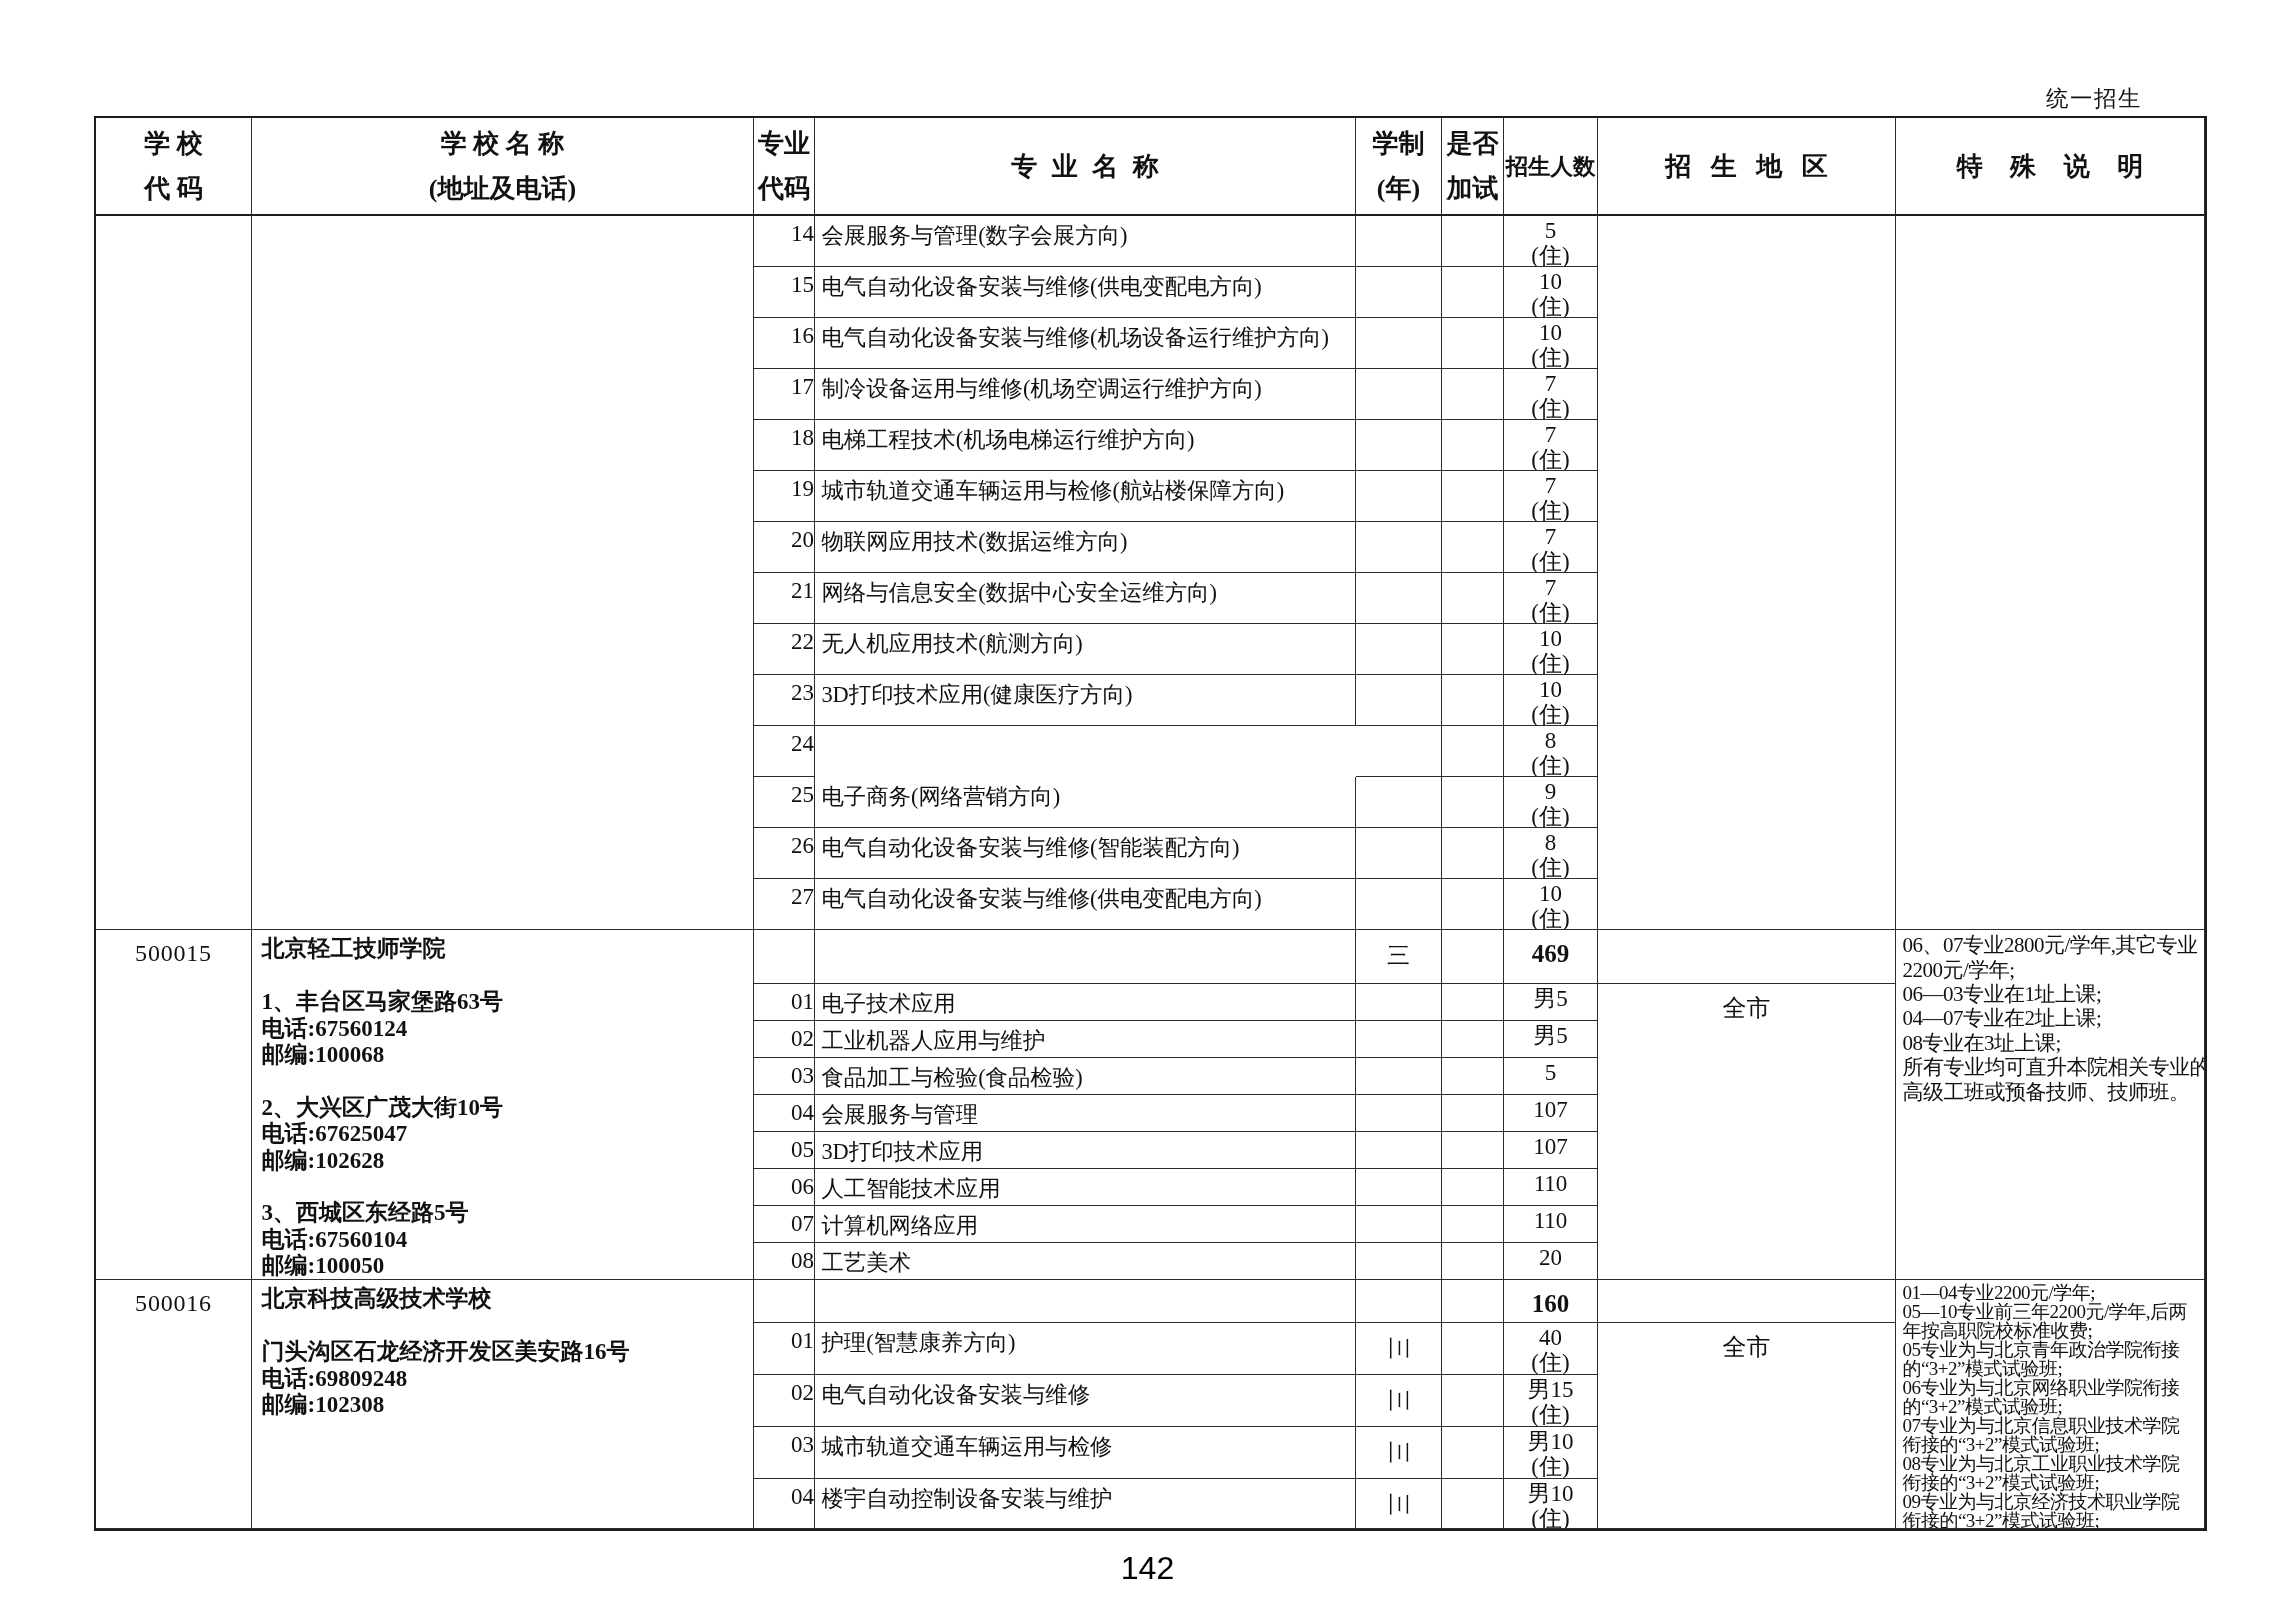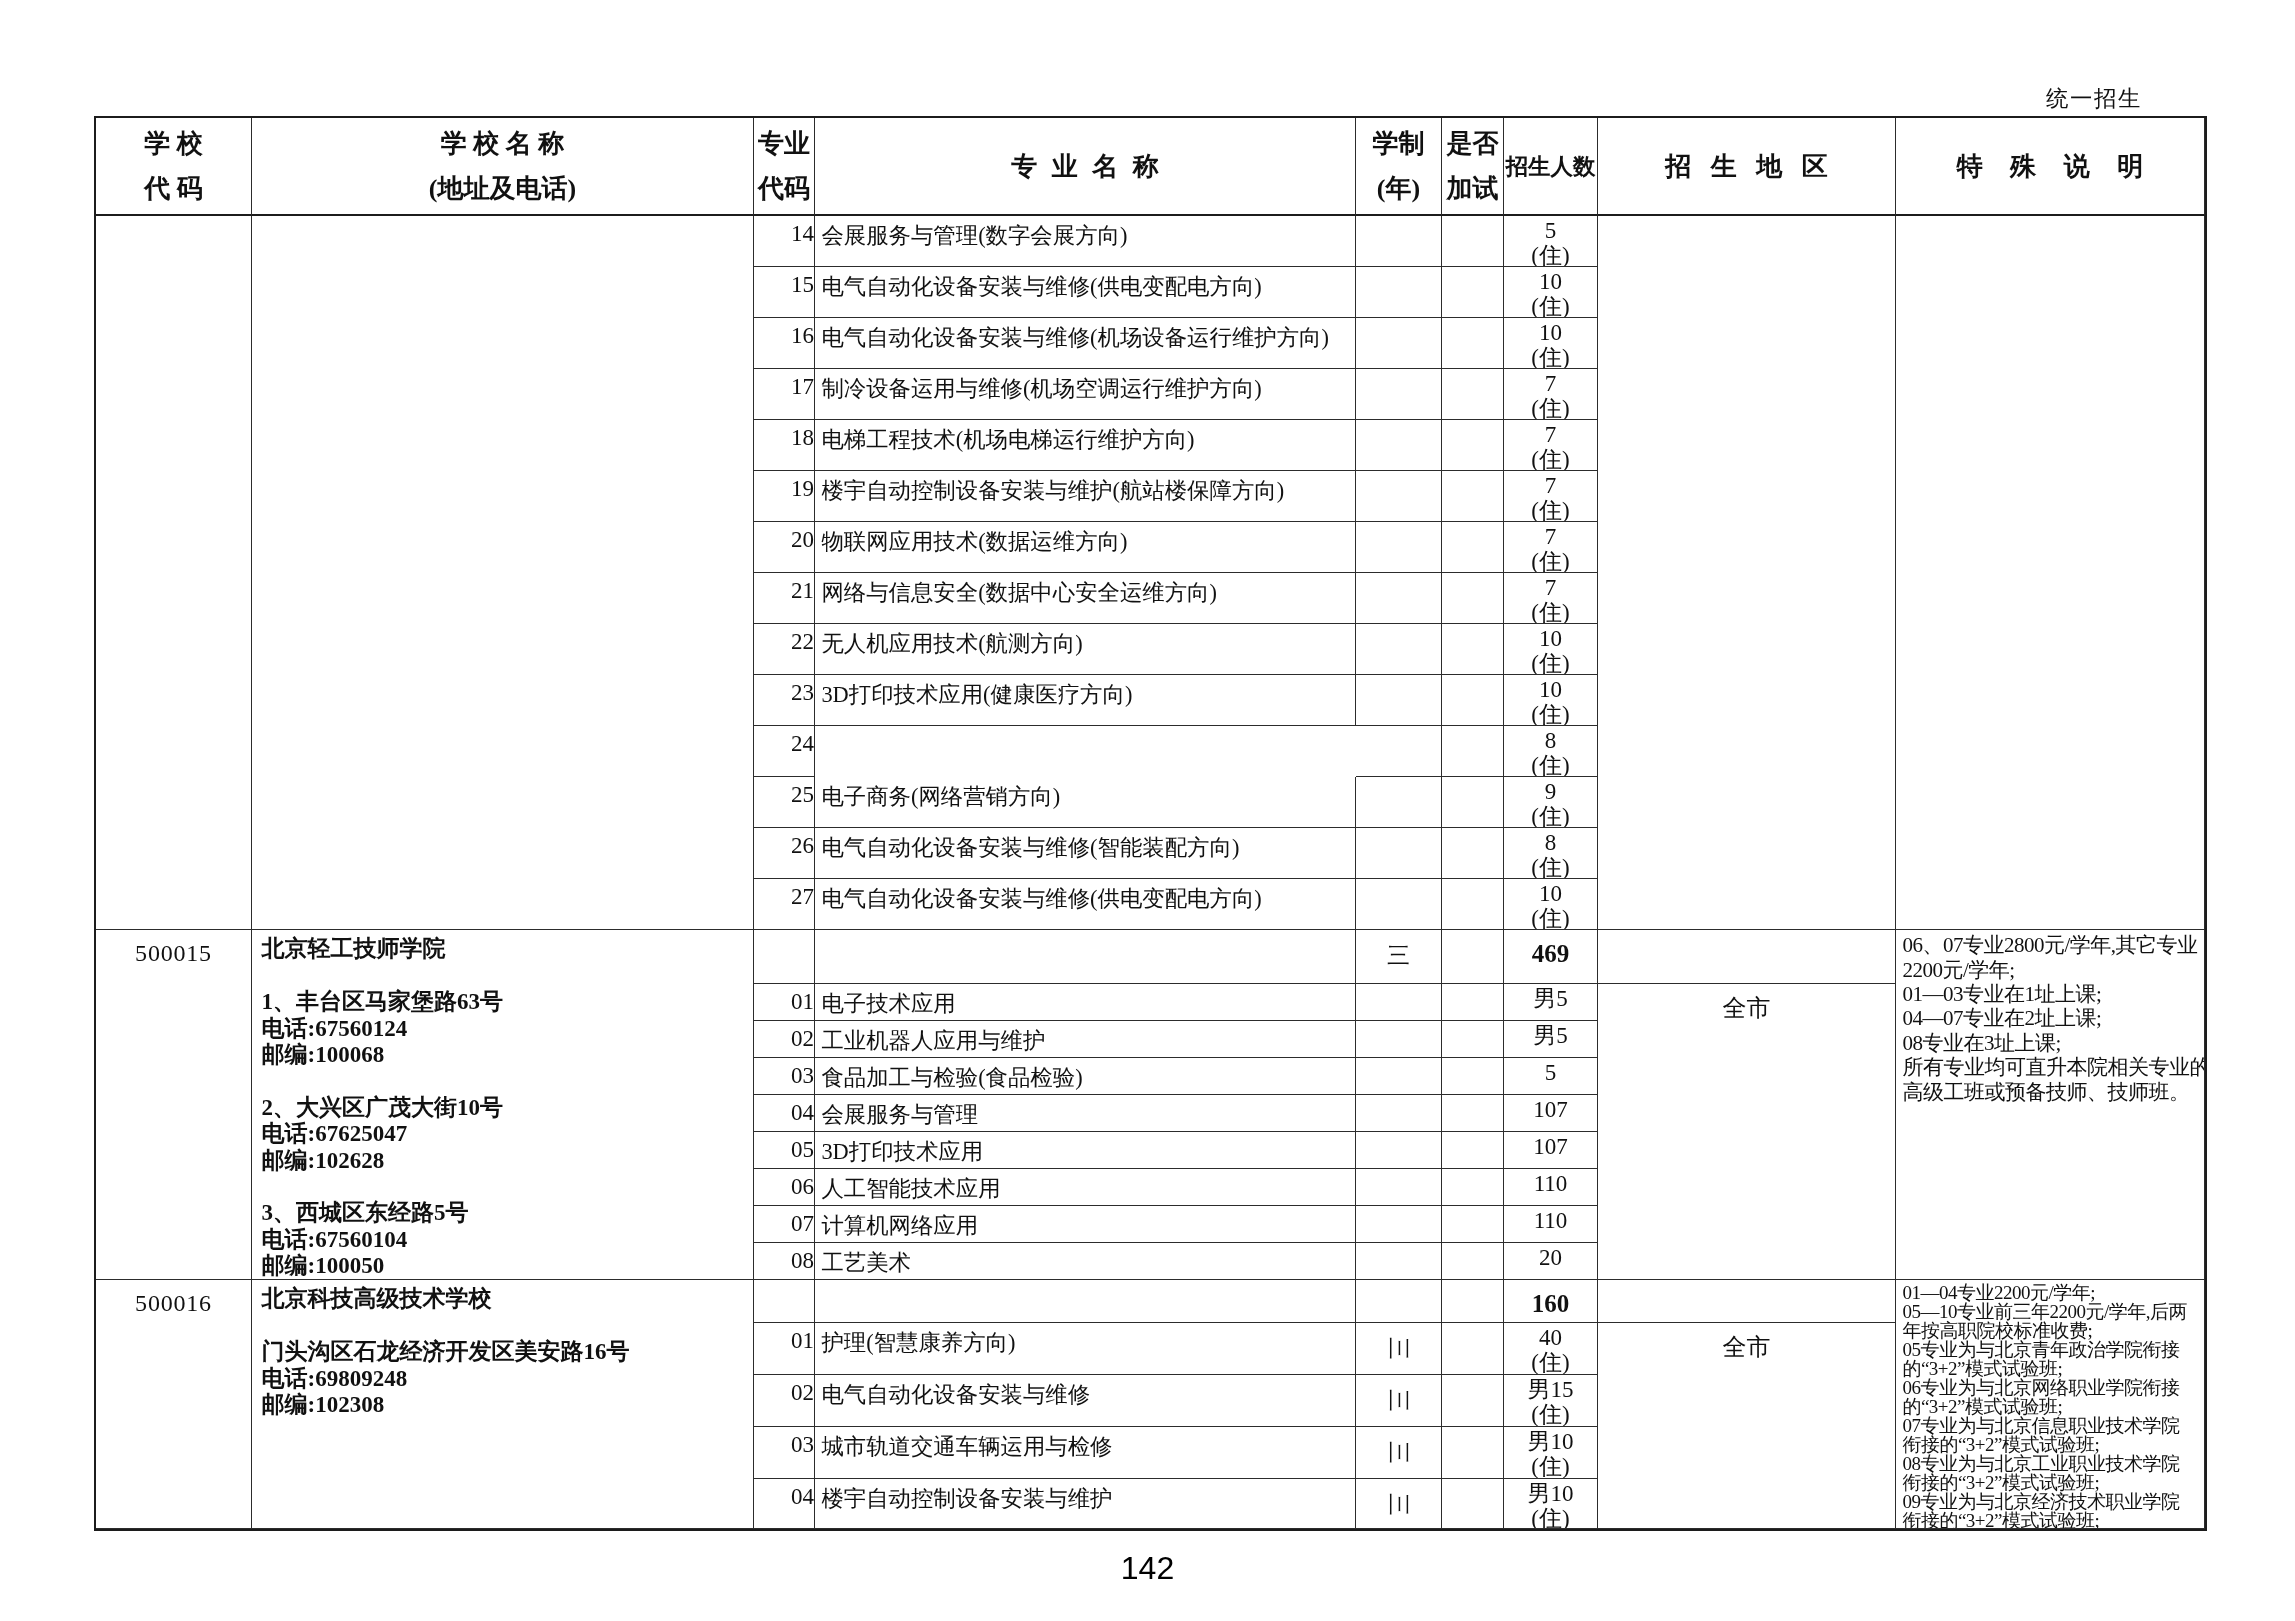--- a/index.html
+++ b/index.html
@@ -104,21 +104,21 @@
   <div class="cell" style="grid-area:16/3/17/4"></div>
   <div class="cell" style="grid-area:16/4/17/5"></div>
   <div class="cell dur" style="grid-area:16/5/17/6">三</div>
   <div class="cell" style="grid-area:16/6/17/7"></div>
   <div class="cell total" style="grid-area:16/7/17/8">469</div>
   <div class="cell" style="grid-area:16/8/17/9"></div>
   <div class="cell region" style="grid-area:17/8/25/9">全市</div>
   <div class="cell notes notes1" style="grid-area:16/9/25/10">
       <div class="nline">06、07专业2800元/学年,其它专业</div>
       <div class="nline">2200元/学年;</div>
-      <div class="nline">01—03专业在1址上课;</div>
+      <div class="nline">06—03专业在1址上课;</div>
       <div class="nline">04—07专业在2址上课;</div>
       <div class="nline">08专业在3址上课;</div>
       <div class="nline">所有专业均可直升本院相关专业的</div>
       <div class="nline">高级工班或预备技师、技师班。</div>
     </div>
 
   <div class="cell school-code" style="grid-area:25/1/30/2">500016</div>
   <div class="cell info" style="grid-area:25/2/30/3">
       <div class="line">北京科技高级技术学校</div>
       <div class="line"></div>
@@ -182,21 +182,21 @@
     </div>
     <div class="cell code" style="grid-area: 6 / 3;">18</div>
     <div class="cell name" style="grid-area: 6 / 4;">电梯工程技术(机场电梯运行维护方向)</div>
     <div class="cell dur" style="grid-area: 6 / 5;"></div>
     <div class="cell" style="grid-area: 6 / 6;"></div>
     <div class="cell count" style="grid-area: 6 / 7;">
       <div>7</div>
       <div>(住)</div>
     </div>
     <div class="cell code" style="grid-area: 7 / 3;">19</div>
-    <div class="cell name" style="grid-area: 7 / 4;">楼宇自动控制设备安装与维护(航站楼保障方向)</div>
+    <div class="cell name" style="grid-area: 7 / 4;">城市轨道交通车辆运用与检修(航站楼保障方向)</div>
     <div class="cell dur" style="grid-area: 7 / 5;"></div>
     <div class="cell" style="grid-area: 7 / 6;"></div>
     <div class="cell count" style="grid-area: 7 / 7;">
       <div>7</div>
       <div>(住)</div>
     </div>
     <div class="cell code" style="grid-area: 8 / 3;">20</div>
     <div class="cell name" style="grid-area: 8 / 4;">物联网应用技术(数据运维方向)</div>
     <div class="cell dur" style="grid-area: 8 / 5;"></div>
     <div class="cell" style="grid-area: 8 / 6;"></div>

